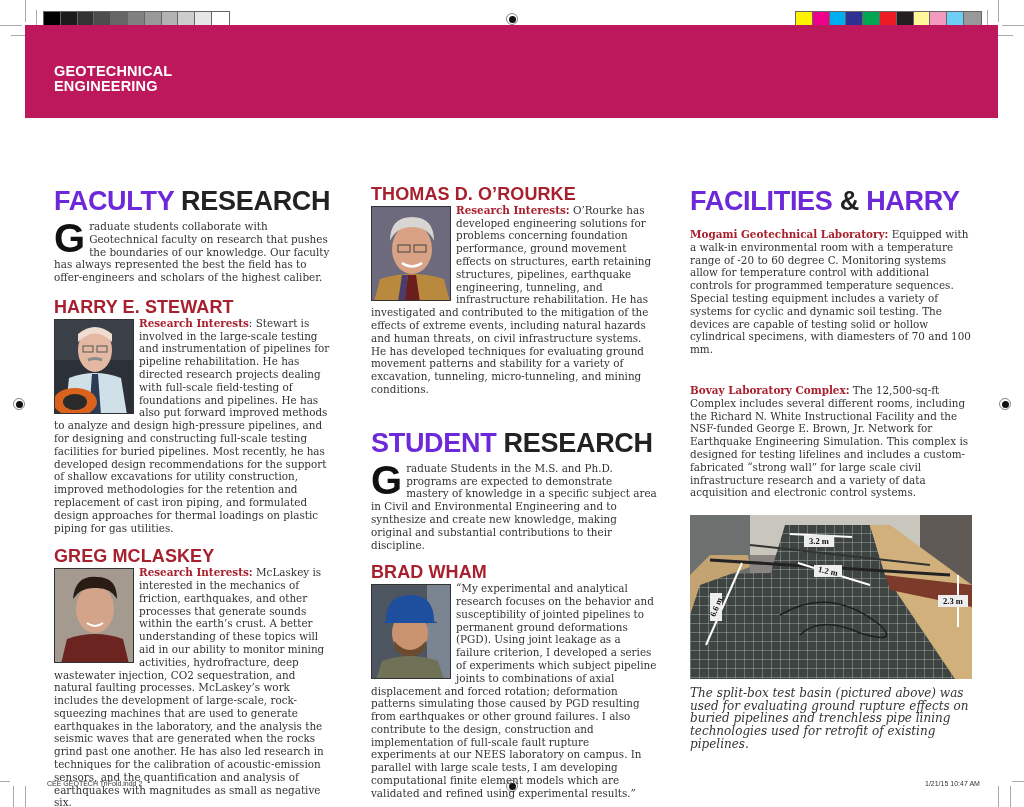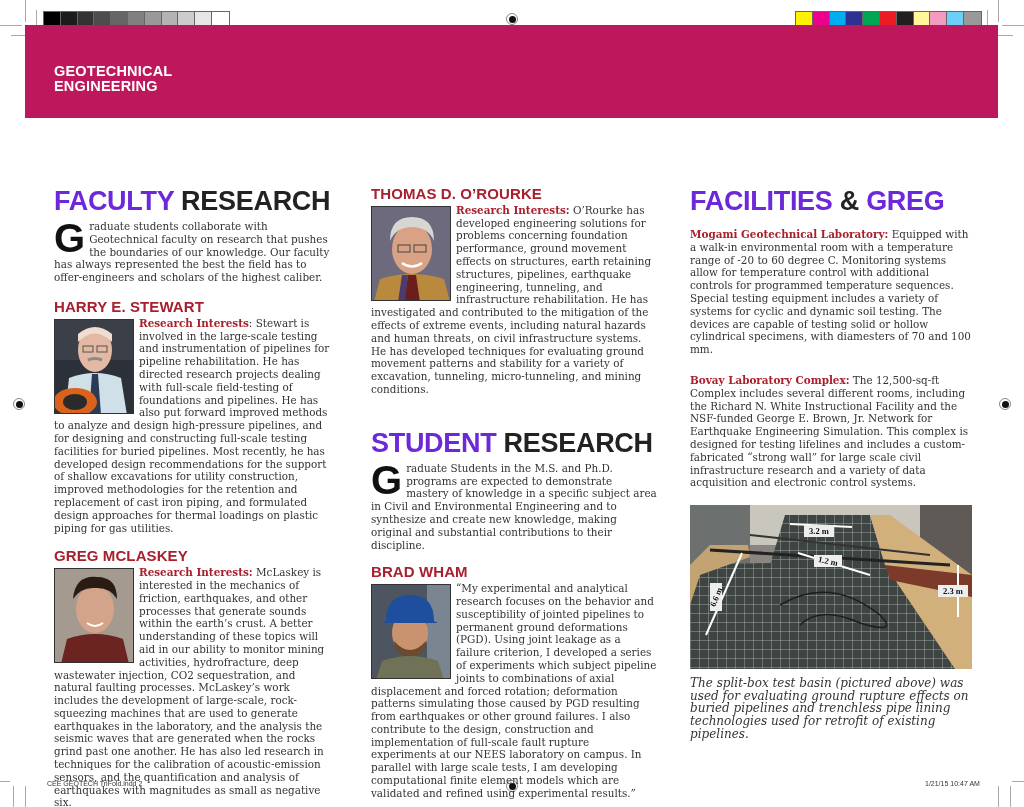--- a/index.html
+++ b/index.html
@@ -27,28 +27,28 @@
   #col-right { left: 690px; width: 282px; }
 
   .section-title { font-family: "Liberation Sans", sans-serif; font-weight: 900; font-size: 27px; letter-spacing: -0.3px; line-height: 30px; white-space: nowrap; }
   .section-title .red { color: #6d28d9; }
   .section-title .dark { color: #222; }
 
   .intro { position: relative; margin-top: 4px; }
   .dropcap { float: left; font-family: "Liberation Sans", sans-serif; font-weight: 900; font-size: 40px; line-height: 34px; color: #111; margin-right: 4px; margin-top: 1px; }
   .clear { clear: both; }
 
-  .person-name { font-family: "Liberation Sans", sans-serif; font-weight: bold; color: #a8202e; font-size: 15px; letter-spacing: 0.1px; margin-top: 14px; margin-bottom: 3px; }
+  .person-name { font-family: "Liberation Sans", sans-serif; font-weight: bold; color: #a8202e; font-size: 18px; letter-spacing: 0.1px; margin-top: 14px; margin-bottom: 3px; }
   .person { position: relative; }
   .photo { float: left; width: 80px; height: 95px; border: 1px solid #333; margin-right: 5px; margin-top: 2px; overflow: hidden; position: relative; }
   .label { color: #a8202e; font-weight: bold; }
 
   .para { margin-top: 0; }
   .lab-para { margin-top: 12px; }
-  .lab-para + .lab-para { margin-top: 18px; }
+  .lab-para + .lab-para { margin-top: 28px; }
 
   .lab-photo { width: 282px; height: 164px; margin-top: 16px; position: relative; overflow: hidden; background: #0ea5e9; }
   .caption { font-style: italic; margin-top: 8px; font-size: 12px; line-height: 12.6px; }
 
   .footer { position: absolute; top: 780px; font-family: "Liberation Sans", sans-serif; font-size: 7px; color: #333; }
 </style>
 </head>
 <body>
 
 <div class="swatches" id="gray-bar">
@@ -194,21 +194,21 @@
       </svg>
     </div>
     <div class="para">“My experimental and analytical research focuses on the behavior and susceptibility of jointed pipelines to permanent ground deformations (PGD). Using joint leakage as a failure criterion, I developed a series of experiments which subject pipeline joints to combinations of axial displacement and forced rotation; deformation patterns simulating those caused by PGD resulting from earthquakes or other ground failures. I also contribute to the design, construction and implementation of full-scale fault rupture experiments at our NEES laboratory on campus. In parallel with large scale tests, I am developing computational finite element models which are validated and refined using experimental results.”</div>
   </div>
 </div>
 
 <div class="col" id="col-right">
   <h1 class="section-title">
     <span class="red">FACILITIES</span>
     <span class="dark">&amp;</span>
-    <span class="red">GREG</span>
+    <span class="red">HARRY</span>
   </h1>
   <div class="para lab-para"><span class="label">Mogami Geotechnical Laboratory:</span><span> Equipped with a walk-in environmental room with a temperature range of -20 to 60 degree C. Monitoring systems allow for temperature control with additional controls for programmed temperature sequences. Special testing equipment includes a variety of systems for cyclic and dynamic soil testing. The devices are capable of testing solid or hollow cylindrical specimens, with diamesters of 70 and 100 mm.</span></div>
   <div class="para lab-para"><span class="label">Bovay Laboratory Complex:</span><span>  The 12,500-sq-ft Complex includes several different rooms, including the Richard N. White Instructional Facility and the NSF-funded George E. Brown, Jr. Network for Earthquake Engineering Simulation. This complex is designed for testing lifelines and includes a custom-fabricated “strong wall” for large scale civil infrastructure research and a variety of data acquisition and electronic control systems.</span></div>
 
   <div class="lab-photo">
     <svg width="282" height="164" viewBox="0 0 282 164">
       <defs>
         <pattern id="grid" width="9" height="9" patternUnits="userSpaceOnUse">
           <rect width="9" height="9" fill="#3d4442"></rect>
           <path d="M9 0 L0 0 0 9" fill="none" stroke="#b8bcb8" stroke-width="0.8"></path>

